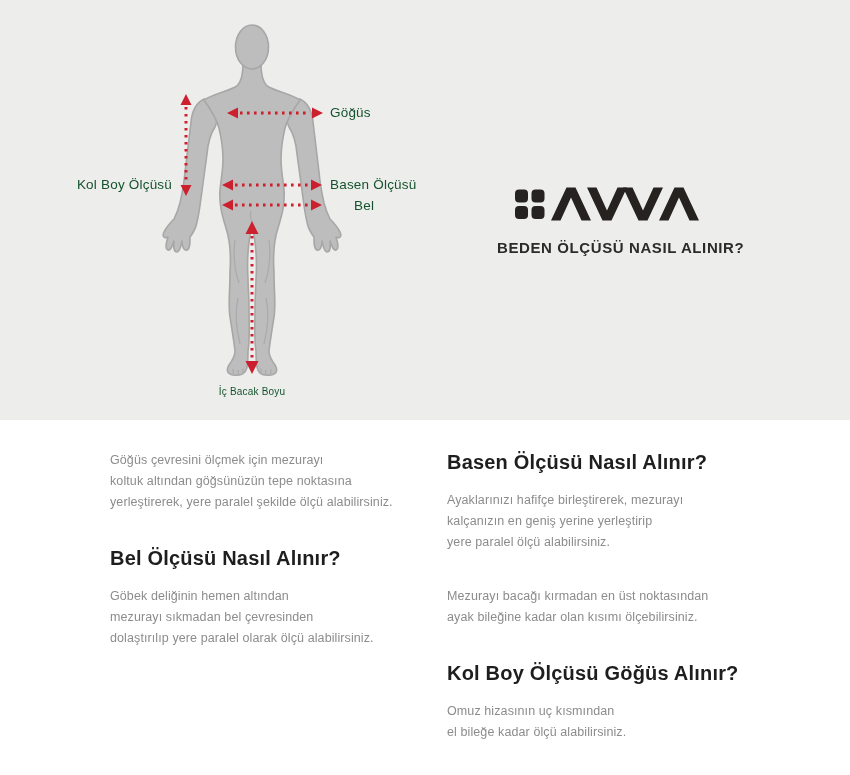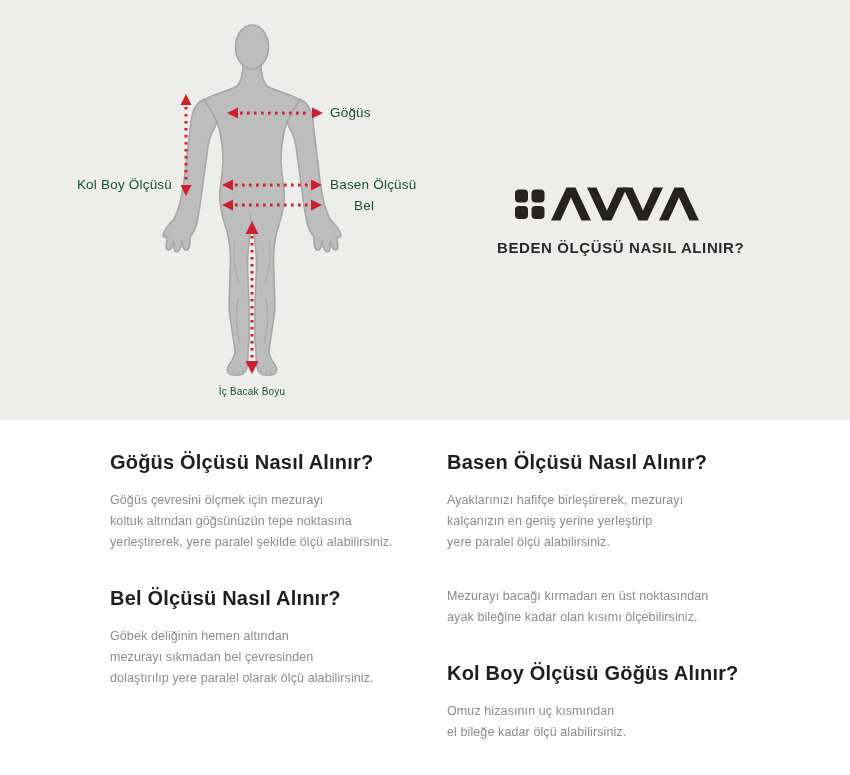--- a/index.html
+++ b/index.html
@@ -235,21 +235,20 @@
         </g>
       </svg>
       <div class="brand-subtitle">BEDEN ÖLÇÜSÜ NASIL ALINIR?</div>
     </div>
   </section>
 
   <section class="details">
 
     <div class="col col-left">
       <article>
-        <h3>Göğüs Ölçüsü Nasıl Alınır?</h3>
         <p>Göğüs çevresini ölçmek için mezurayı
 koltuk altından göğsünüzün tepe noktasına
 yerleştirerek, yere paralel şekilde ölçü alabilirsiniz.</p>
       </article>
       <article>
         <h3>Bel Ölçüsü Nasıl Alınır?</h3>
         <p>Göbek deliğinin hemen altından
 mezurayı sıkmadan bel çevresinden
 dolaştırılıp yere paralel olarak ölçü alabilirsiniz.</p>
       </article>

